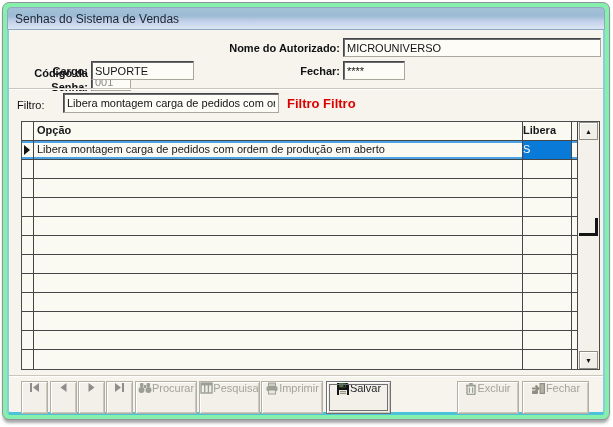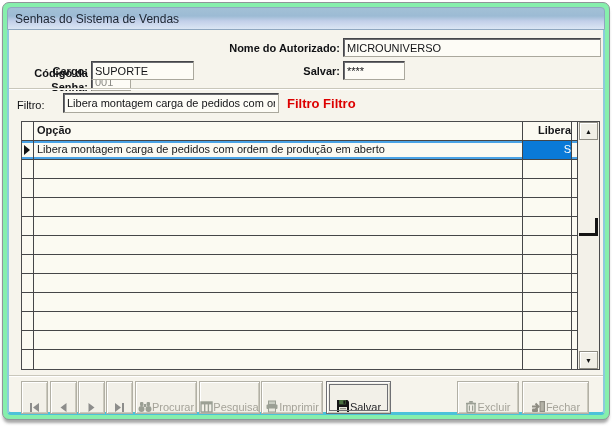--- a/index.html
+++ b/index.html
@@ -38,42 +38,42 @@
   
   .grid { position:absolute; left:12px; top:91px; width:579px; height:249px;
           border:1px solid #4a4b4d; background:#fbfaf2; }
   .grid-body { position:absolute; left:0; top:0; right:22px; bottom:0; overflow:hidden; }
   .grow { position:relative; height:19px; border-bottom:1px solid #454648; display:flex; }
   .grow:last-child { border-bottom:none; }
   .c-ind { width:12px; border-right:1px solid #454648; flex:0 0 auto; position:relative; }
   .c-opc { width:489px; border-right:1px solid #454648; flex:0 0 auto;
            padding:2px 0 0 3px; white-space:nowrap; overflow:hidden; }
   .c-lib { width:49px; border-right:1px solid #454648; flex:0 0 auto;
-           text-align:right; padding-top:2px; }
+           text-align:left; padding-top:2px; }
   .c-fill { flex:1 1 auto; }
   .grow.header { font-weight:bold; }
   .grow.selected { box-shadow:inset 0 2px 0 #4aa3e6, inset 0 -2px 0 #4aa3e6; }
   .grow.selected .c-lib { background:#0a7ad8; color:#ffffff; }
   .ind-arrow { position:absolute; left:2px; top:4px; width:0; height:0;
                border-left:6px solid #141414; border-top:5px solid transparent; border-bottom:5px solid transparent; }
   
   .vsb { position:absolute; top:0; bottom:0; right:0; width:22px;
          border-left:1px solid #454648; background:#f3f1e9; }
   .vsb-btn { position:absolute; left:1px; right:1px; height:18px; background:#f0eee6;
              border:1px solid #8f8d84; box-shadow:inset 1px 1px 0 #ffffff;
              display:flex; align-items:center; justify-content:center;
              font-size:7px; color:#141414; }
   .vsb-btn.up { top:0; } .vsb-btn.down { bottom:0; }
   .vsb-thumbmark { position:absolute; left:1px; top:96px; width:19px; height:18px;
                    border-right:3px solid #141414; border-bottom:3px solid #141414; }
 
   
   .btn { position:absolute; top:351px; height:33px; background:#f2f0e8;
          border:1px solid #b2b0a5; box-shadow:inset 1px 1px 0 #ffffff, inset -1px -1px 0 #cbc9bd;
-         display:flex; align-items:flex-end; justify-content:center; 
+         display:flex; align-items:flex-start; justify-content:center; 
          font-size:11px; color:#26272b; cursor:default; }
   .btn.disabled { color:#a5a399; }
   .btn.focused { border:1px solid #6f7074; outline:1px solid #6f7074; outline-offset:-4px; }
   .icon { display:inline-flex; flex:0 0 auto; }
 </style>
 </head>
 <body>
 
 <div class="canvas">
   <div class="window">
@@ -86,21 +86,21 @@
 
       <div class="lbl ralign" style="left:6px; top:11px; width:73px;margin-top:25px;">Código da Senha:</div>
       <input class="tb dim" style="left: 82px; top: 8px; width: 40px; height: 19px;" readonly="" value="001">
 
       <div class="lbl ralign" style="left:210px; top:11px; width:121px;">Nome do Autorizado:</div>
       <input class="tb" style="left: 334px; top: 8px; width: 258px; height: 19px;" readonly="" value="MICROUNIVERSO">
 
       <div class="lbl ralign" style="left:6px; top:34px; width:73px;">Cargo:</div>
       <input class="tb" style="left: 82px; top: 31px; width: 103px; height: 19px;" readonly="" value="SUPORTE">
 
-      <div class="lbl ralign" style="left:210px; top:34px; width:121px;">Salvar:</div>
+      <div class="lbl ralign" style="left:210px; top:34px; width:121px;">Fechar:</div>
       <input class="tb" style="left: 334px; top: 31px; width: 62px; height: 19px;" readonly="" value="****">
 
       <div class="divider" style="top:58px;"></div>
 
       <div class="lbl-plain" style="left:8px; top:68px;">Filtro:</div>
       <input class="tb" style="left: 54px; top: 63px; width: 216px; height: 20px;" readonly="" value="Libera montagem carga de pedidos com orde">
       <div class="filter-status" style="left:278px; top:66px;">Filtro Filtro</div>
 
       <div class="grid">
         <div class="grid-body">

